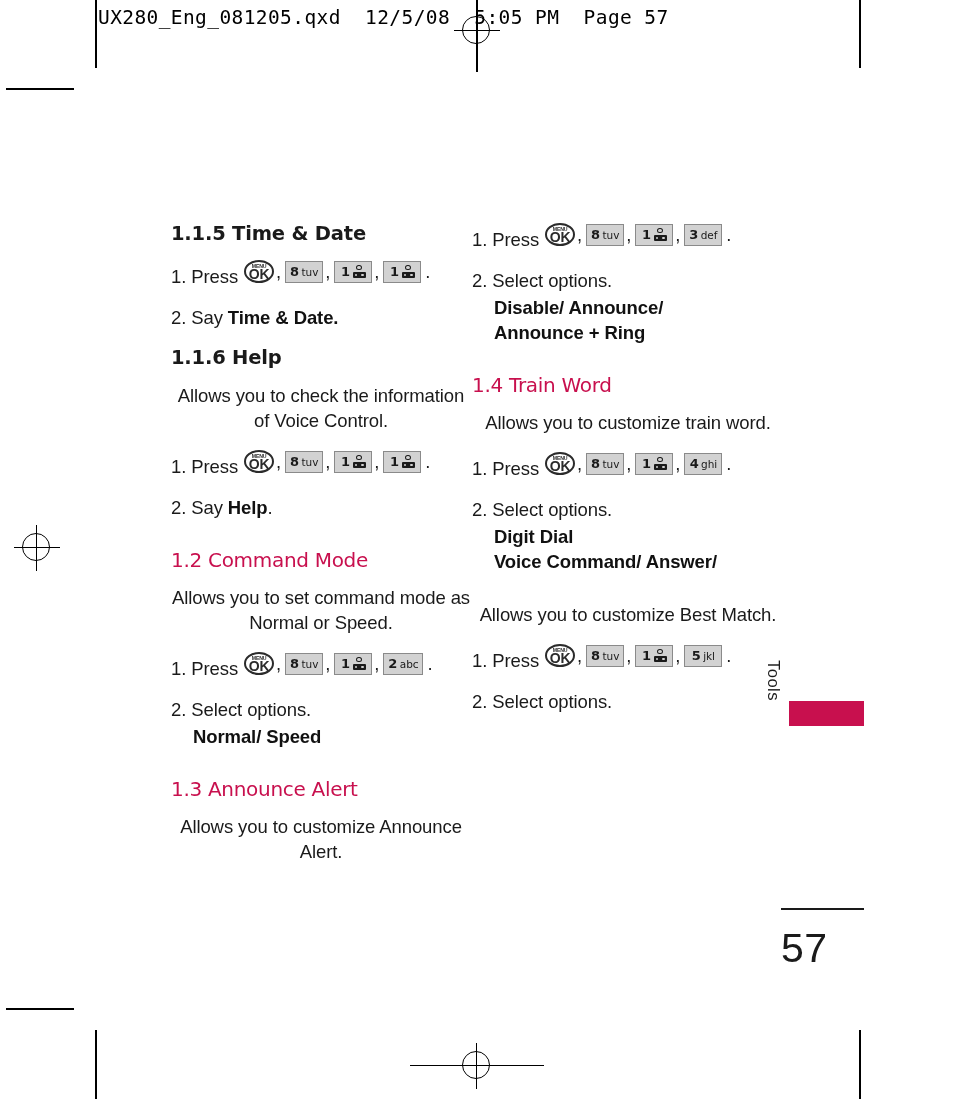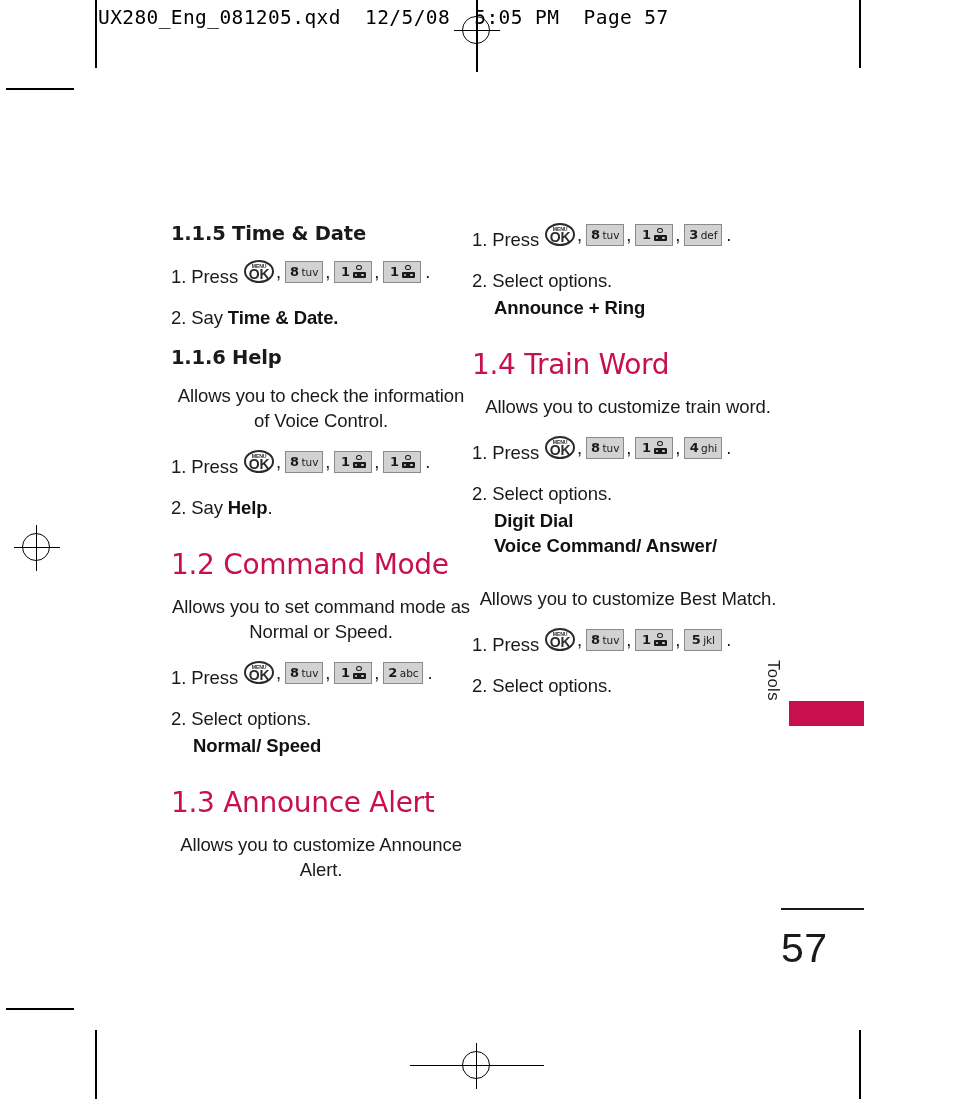--- a/index.html
+++ b/index.html
@@ -77,21 +77,21 @@
   h2.sub {
     font-family: "DejaVu Sans", sans-serif;
     font-size: 19.5px;
     font-weight: bold;
     color: #1a1a1a;
     margin: 0 0 14px 0;
     letter-spacing: -0.2px;
   }
   h2.major {
     font-family: "DejaVu Sans", sans-serif;
-    font-size: 28px;
+    font-size: 20px;
     font-weight: normal;
     color: #c8104e;
     margin: 0 0 13px 0;
     letter-spacing: -0.3px;
   }
   p.body {
     font-size: 18.5px;
     line-height: 25px;
     margin: 0 0 16px 0;
     color: #1a1a1a;
@@ -461,20 +461,21 @@
           <span class="kdigit">3</span>
             <span class="kletters">def</span>
         </span>
         <span class="period">.</span>
       </span>
     </div>
     <div class="step">
       <span class="num">2. Select options.</span>
     </div>
     <div class="opts">
+      <div>Disable/ Announce/</div>
       <div>Announce + Ring</div>
     </div>
 
     <div class="gap-lg"></div>
 
     <h2 class="major">1.4 Train Word</h2>
     <p class="body">Allows you to customize train word.</p>
     <div class="step">
       <span class="num">1. Press</span>
       <span class="keyrow">

